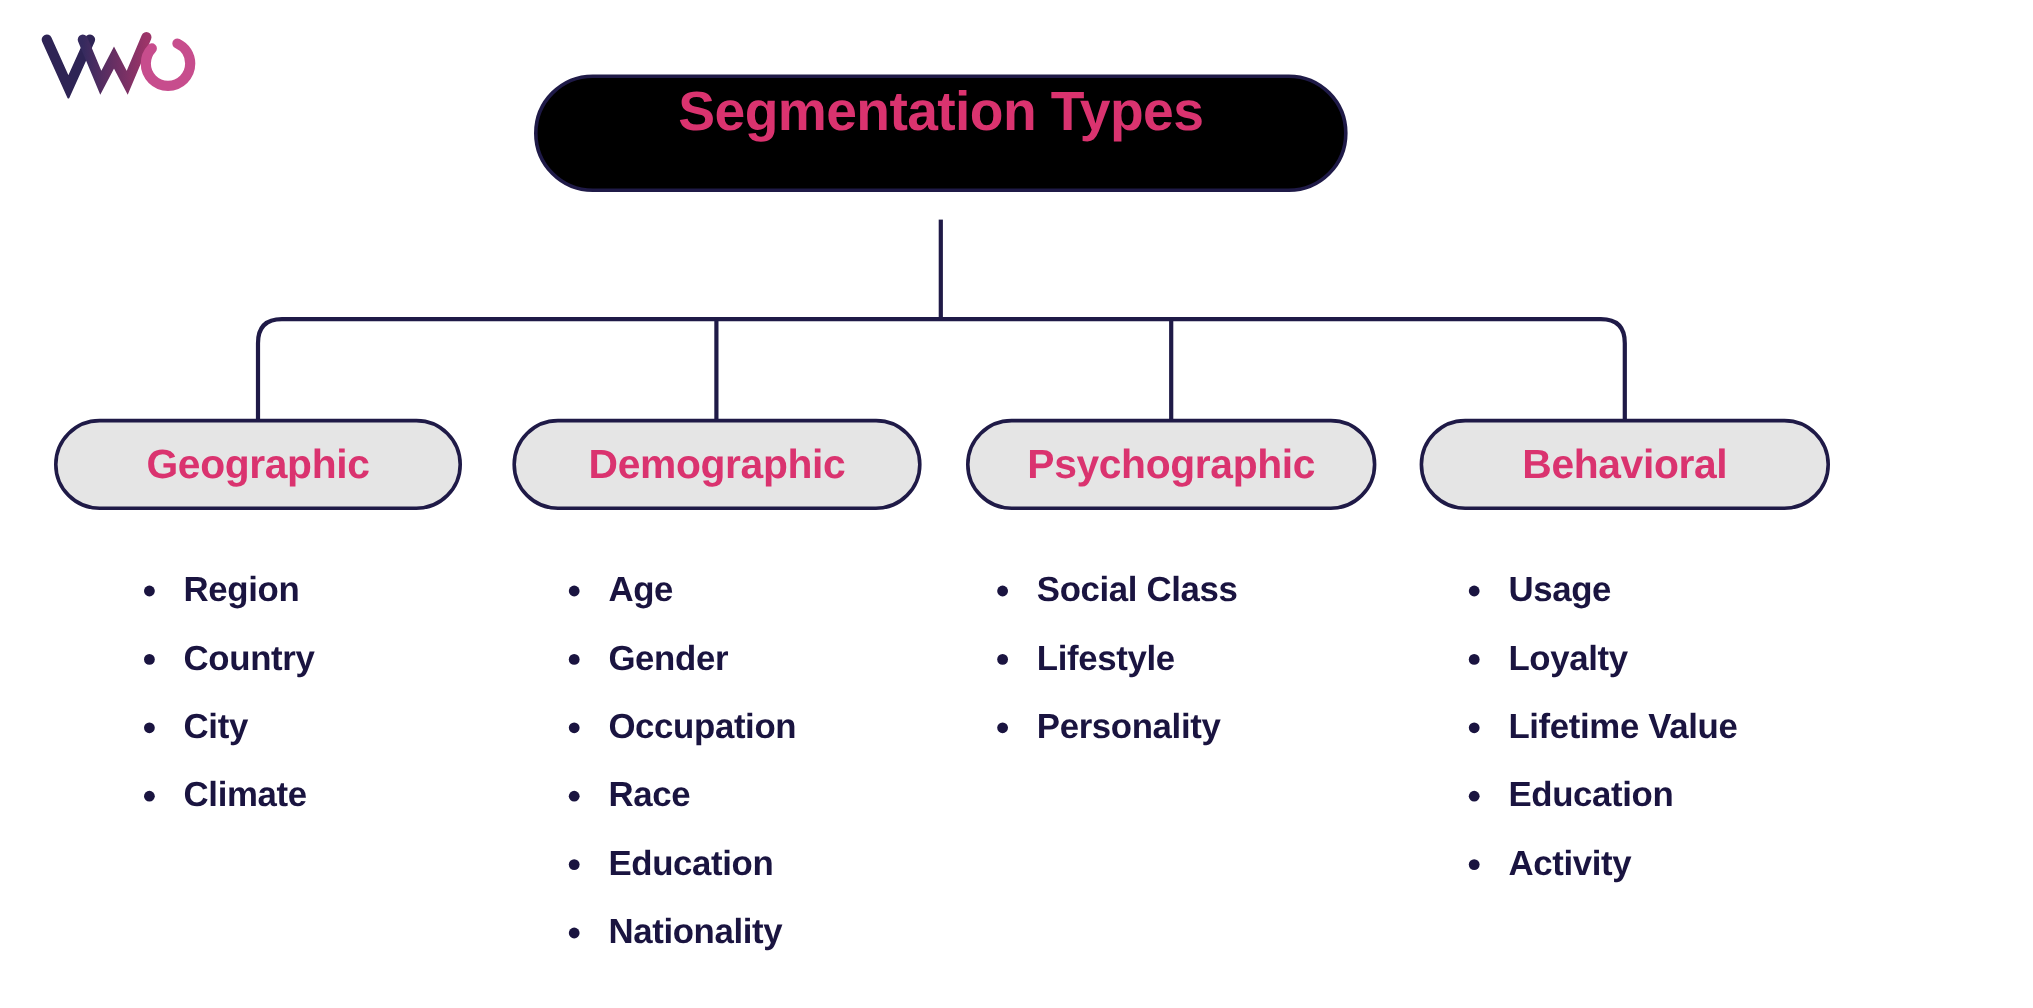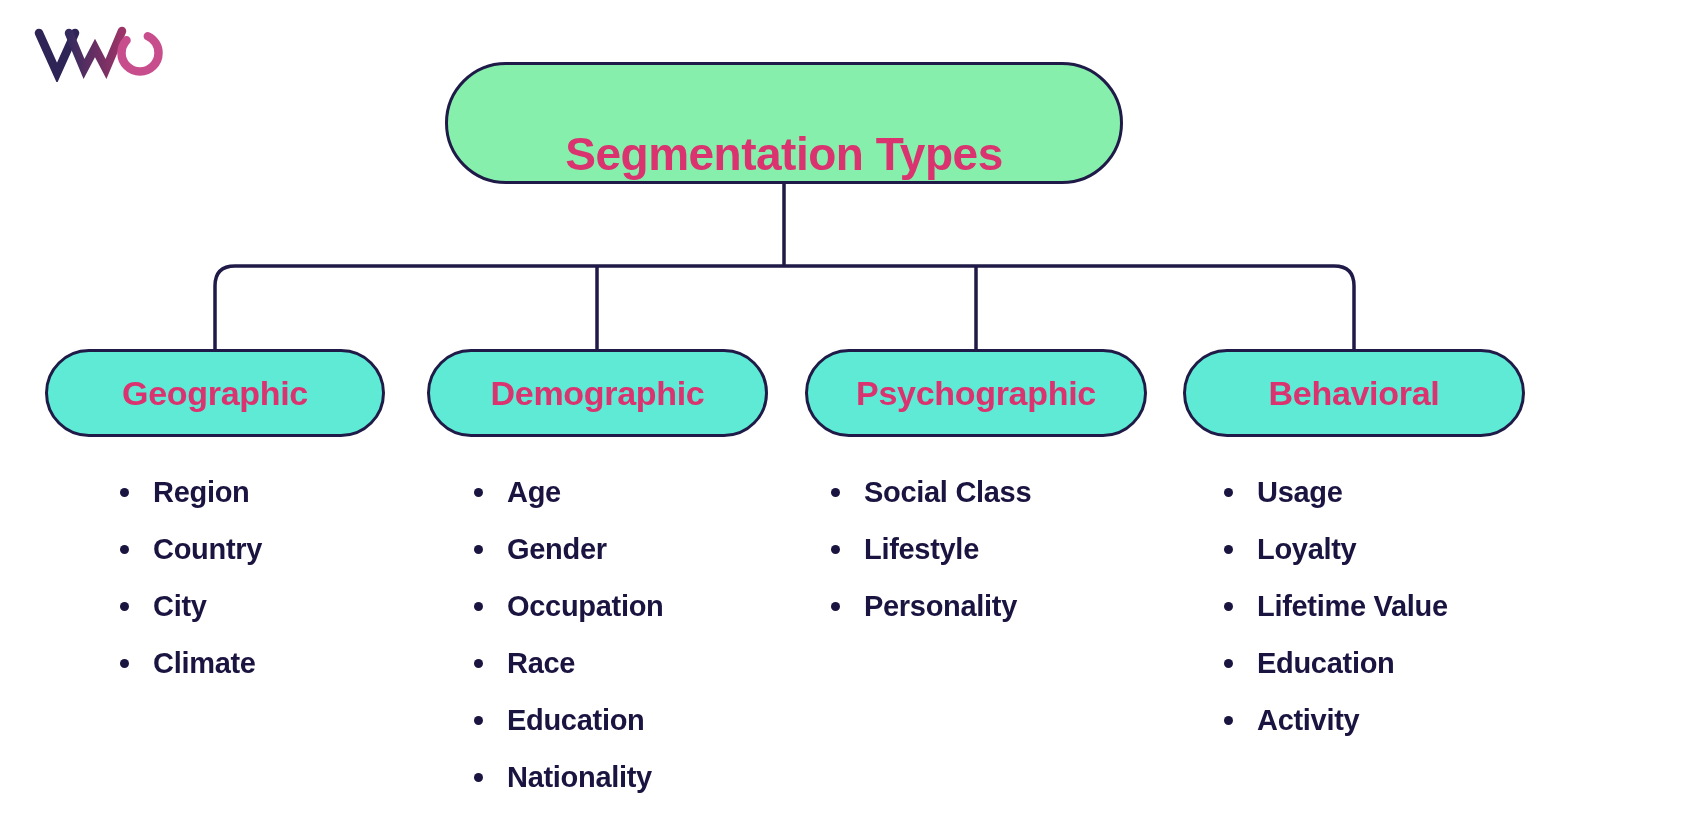--- a/index.html
+++ b/index.html
@@ -5,32 +5,32 @@
   html,body{margin:0;padding:0;background:#ffffff;}
   .canvas{
     position:relative;
     width:1694px;height:840px;
     background:#ffffff;
     overflow:hidden;
     font-family:"Liberation Sans", sans-serif;
   }
   .logo{position:absolute;left:30px;top:24px;}
   .title-pill{
-    position:absolute;left:445px;top:62px;width:678px;height:122px;
-    border:3.5px solid #1f1a47;border-radius:62px;background:#86efac;
-    display:flex;align-items:flex-end;justify-content:center;
+    position:absolute;left:445px;top:62px;width:678px;height:98px;
+    border:3.5px solid #1f1a47;border-radius:62px;background:#000000;
+    display:flex;align-items:flex-start;justify-content:center;
     box-sizing:border-box;z-index:2;
   }
   .title-pill .title-text{
     color:#da336f;font-size:46px;font-weight:700;letter-spacing:-0.5px;
   }
   .connectors{position:absolute;left:0;top:0;z-index:1;}
   .pill{
-    position:absolute;top:349px;height:88px;
-    border:3.5px solid #1f1a47;border-radius:45px;background:#5eead4;
+    position:absolute;top:349px;height:76px;
+    border:3.5px solid #1f1a47;border-radius:45px;background:#e5e5e5;
     display:flex;align-items:center;justify-content:center;
     box-sizing:border-box;z-index:2;
   }
   .pill-label{color:#da336f;font-size:34px;font-weight:700;letter-spacing:-0.3px;}
   ul.items{
     position:absolute;top:464px;margin:0;padding:0;list-style:none;z-index:2;
   }
   ul.items li{
     position:relative;height:57px;display:flex;align-items:center;
     padding-left:33px;

